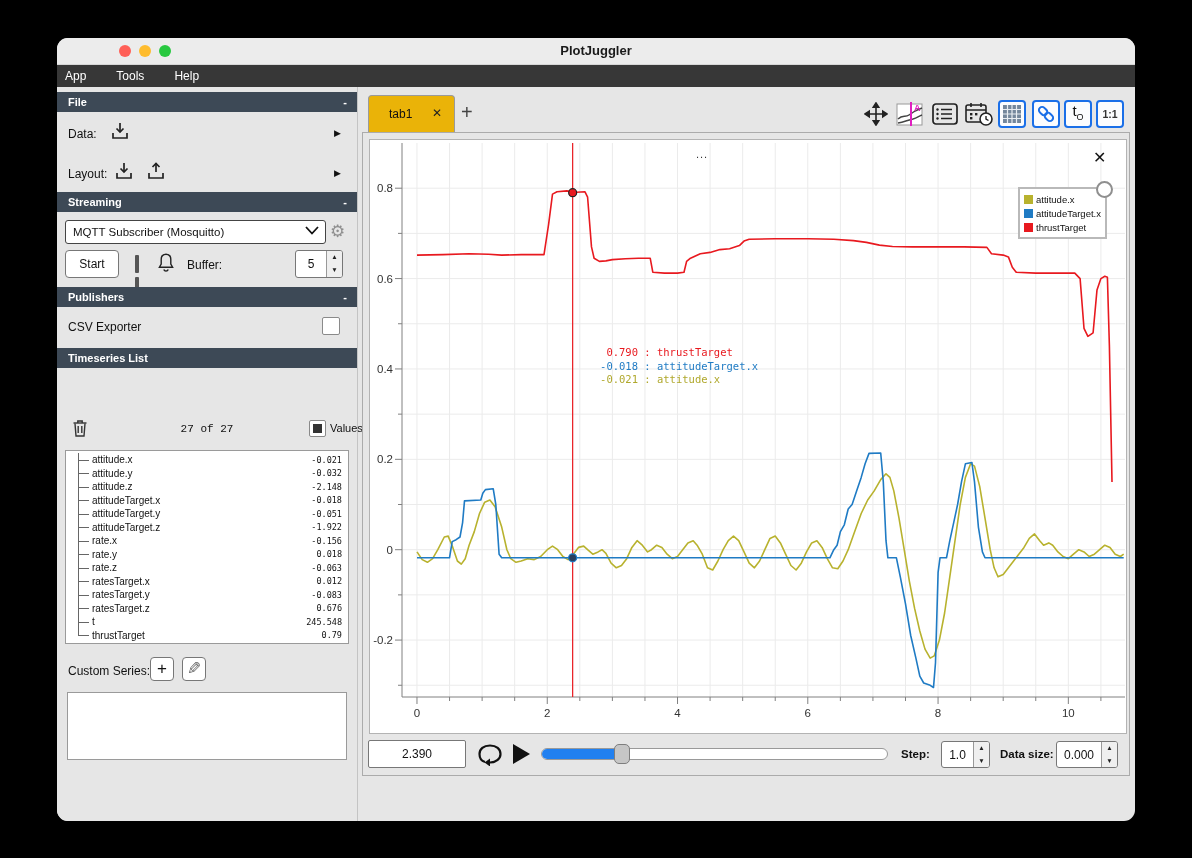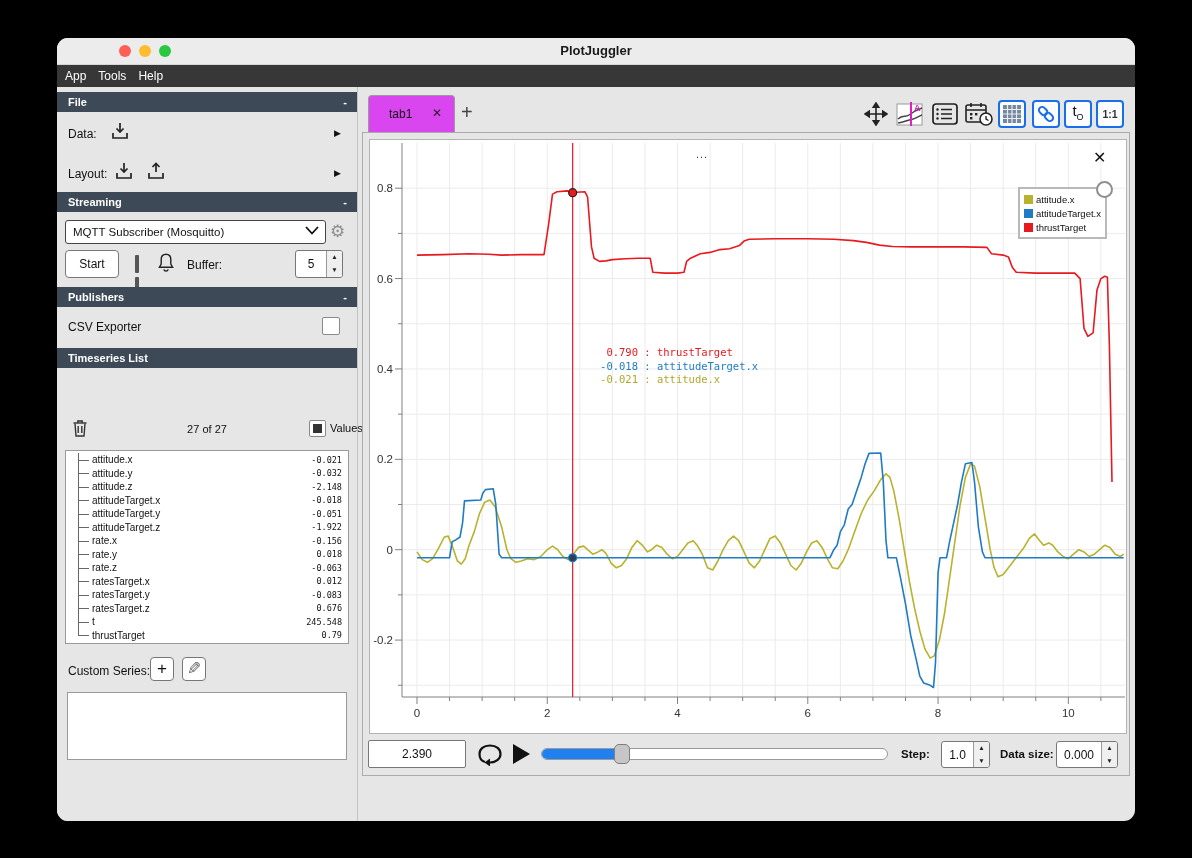--- a/index.html
+++ b/index.html
@@ -7,21 +7,21 @@
          font-family:"Liberation Sans","DejaVu Sans",sans-serif;}
   .window{position:absolute;left:57px;top:38px;width:1078px;height:783px;background:#e6e6e6;
           border-radius:11px;overflow:hidden;box-shadow:0 18px 40px rgba(0,0,0,.65);}
   
   .titlebar{position:absolute;left:0;top:0;width:100%;height:26px;background:#ececec;border-bottom:1px solid #d6d6d6;}
   .tl{position:absolute;top:7px;width:12px;height:12px;border-radius:50%;}
   .title{position:absolute;left:0;right:0;top:0;height:42px;line-height:26px;text-align:center;
          font-size:13px;font-weight:600;color:#1a1a1a;}
   
   .menubar{position:absolute;left:0;top:27px;width:100%;height:22px;background:#373737;display:flex;align-items:center;}
-  .menu-item{color:#fff;font-size:12px;margin-left:12px;font-weight:500;}
+  .menu-item{color:#fff;font-size:12px;margin-left:30px;font-weight:500;}
   .menu-item:first-child{margin-left:8px;}
   
   .sidebar{position:absolute;left:0;top:49px;width:300px;bottom:0;background:#e6e6e6;border-right:1px solid #c4c4c4;}
   .sec-head{position:absolute;left:0;width:300px;height:20px;background:#3d4956;color:#fff;
             font-size:11px;font-weight:bold;line-height:20px;padding-left:11px;box-sizing:border-box;}
   .sec-head .dash{position:absolute;right:10px;top:0;font-weight:bold;}
   .side-label{position:absolute;font-size:12px;color:#111;}
   .submenu-arrow{position:absolute;font-size:9px;color:#111;}
   .icon-btn-svg{position:absolute;}
   .dropdown{position:absolute;left:8px;top:133px;width:261px;height:24px;background:#fff;border:1.5px solid #444;
@@ -49,21 +49,21 @@
   .ts-row{display:flex;height:13.5px;align-items:center;}
   .branch{position:relative;width:26px;height:13.5px;flex:none;}
   .branch::before{content:"";position:absolute;left:12px;top:0;bottom:0;width:1px;background:#666;}
   .branch::after{content:"";position:absolute;left:12px;top:50%;width:11px;height:1px;background:#666;}
   .ts-row.last .branch::before{bottom:50%;}
   .ts-name{font-size:10px;color:#111;flex:1;}
   .ts-val{font-family:"DejaVu Sans Mono",monospace;font-size:8.5px;color:#111;padding-right:6px;}
   .custom-btn{position:absolute;width:24px;height:24px;font-size:17px;line-height:22px;}
   .custom-box{position:absolute;left:10px;top:605px;width:280px;height:68px;background:#fff;border:1px solid #9a9a9a;box-sizing:border-box;}
   
-  .tab{position:absolute;left:311px;top:57px;width:87px;height:38px;background:#d946ef;border:1px solid #9a9a9a;
+  .tab{position:absolute;left:311px;top:57px;width:87px;height:38px;background:#eab308;border:1px solid #9a9a9a;
        border-bottom:none;border-radius:4px 4px 0 0;box-sizing:border-box;}
   .tab-label{position:absolute;left:20px;top:11px;font-size:12px;color:#111;}
   .tab-close{position:absolute;right:12px;top:10px;font-size:12px;color:#222;}
   .tab-add{position:absolute;left:404px;top:63px;font-size:20px;color:#444;}
   .tb-btn{position:absolute;top:62px;width:28px;height:28px;box-sizing:border-box;display:flex;align-items:center;justify-content:center;}
   .tb-blue{border:2px solid #1a6fe8;border-radius:4px;background:#fbfcfe;}
   .tzero{font-weight:normal;color:#111;font-size:15px;line-height:15px;}
   .tzero sub{font-size:9px;}
   .ratio{font-weight:bold;color:#333;font-size:10.5px;}
   .tab-page{position:absolute;left:305px;top:94px;width:768px;height:644px;background:#e6e6e6;border:1px solid #ababab;box-sizing:border-box;}
@@ -183,21 +183,21 @@
 
       <svg class="icon-btn-svg" style="left:13px;top:330px;" width="20" height="22" viewBox="0 0 20 22">
         <g fill="none" stroke="#333" stroke-width="1.4">
           <path d="M5 6.5 L6 19 H14 L15 6.5"></path>
             <path d="M3.5 6 H16.5"></path>
             <path d="M7.8 6 V4 H12.2 V6"></path>
           <path d="M8.2 9 V16"></path>
             <path d="M11.8 9 V16"></path>
         </g>
       </svg>
-      <span class="count-label" style="top:336px;">27 of 27</span>
+      <span class="count-label" style="top:336px;font-family:Liberation Mono, monospace;">27 of 27</span>
       <div class="checkbox" style="left:252px;top:333px;width:15px;height:15px;">
         <div class="inner"></div>
       </div>
       <span class="values-label" style="left:273px;top:335px;">Values</span>
 
       <div class="ts-list">
           <div class="ts-row">
             <div class="branch"></div>
             <span class="ts-name">attitude.x</span>
             <span class="ts-val">-0.021</span>

